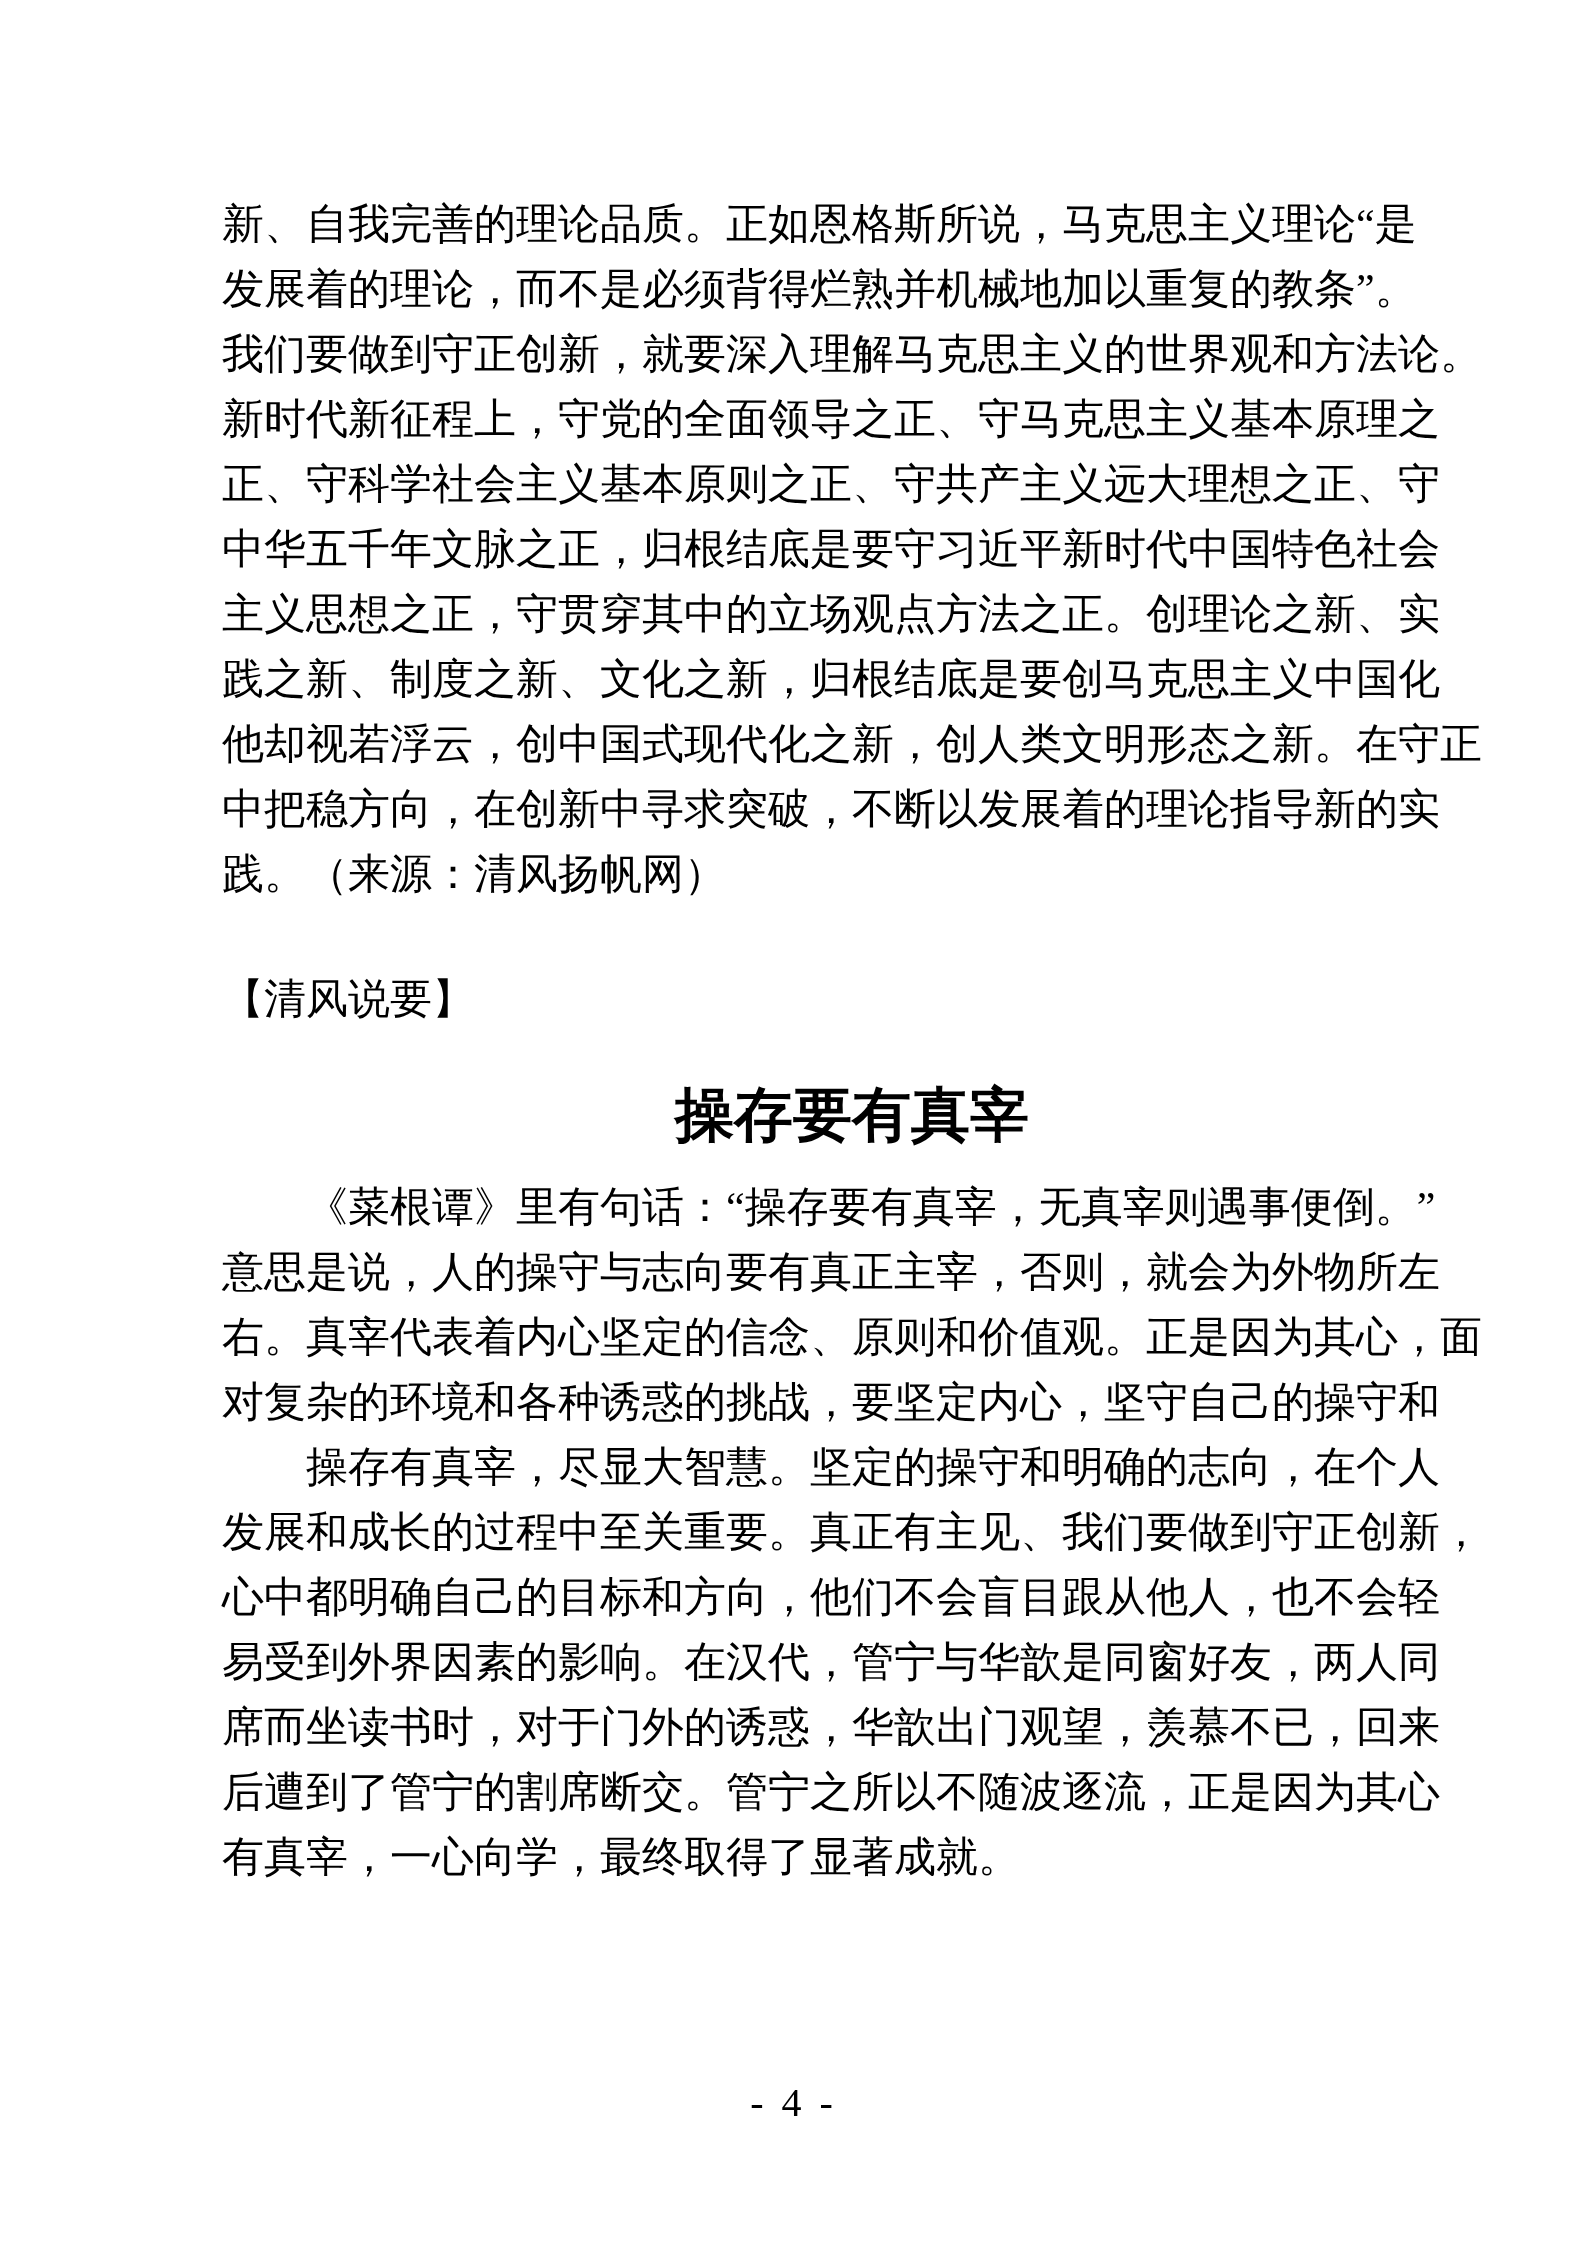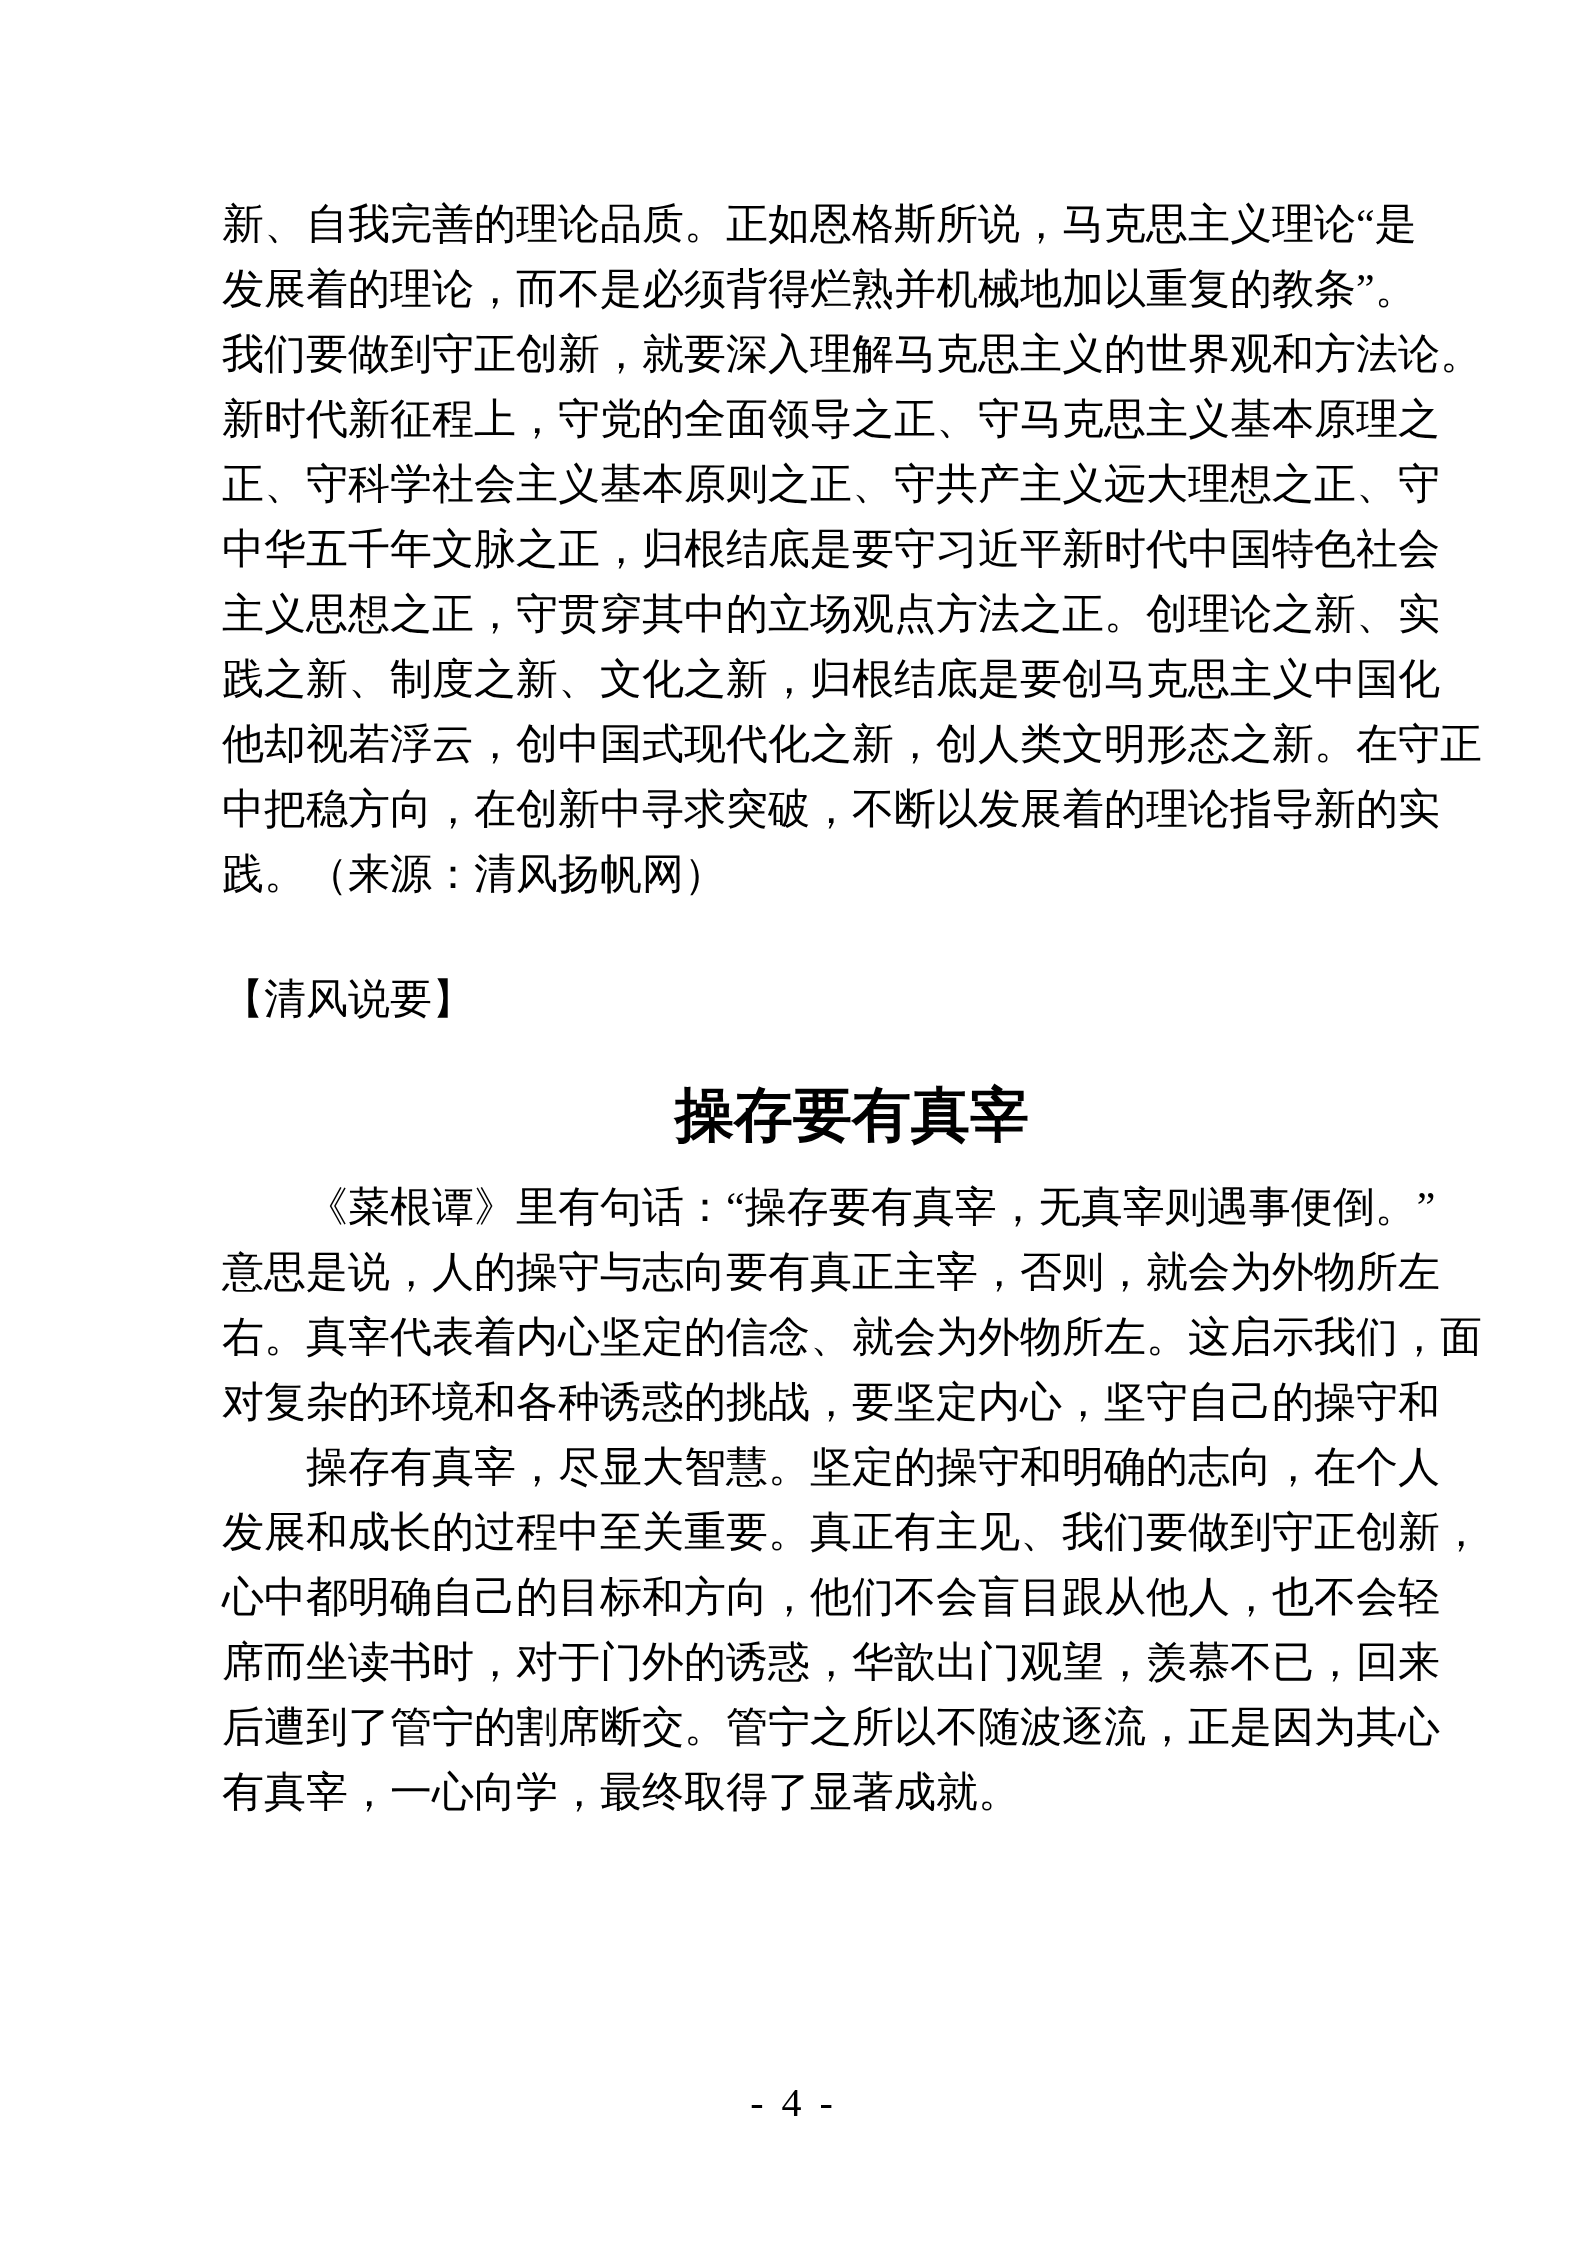--- a/index.html
+++ b/index.html
@@ -82,28 +82,29 @@
       <div class="line end">践。（来源：清风扬帆网）</div>
     </div>
 
     <div class="line end section-header">【清风说要】</div>
 
     <h1 class="title">操存要有真宰</h1>
 
     <div class="para para-a">
       <div class="line end ind">《菜根谭》里有句话：“操存要有真宰，无真宰则遇事便倒。”</div>
       <div class="line">意思是说，人的操守与志向要有真正主宰，否则，就会为外物所左</div>
-      <div class="line">右。真宰代表着内心坚定的信念、就会为外物所左。这启示我们，面</div>
+      <div class="line">右。真宰代表着内心坚定的信念、原则和价值观。正是因为其心，面</div>
       <div class="line">对复杂的环境和各种诱惑的挑战，要坚定内心，坚守自己的操守和</div>
     </div>
 
     <div class="para">
       <div class="line ind">操存有真宰，尽显大智慧。坚定的操守和明确的志向，在个人</div>
       <div class="line">发展和成长的过程中至关重要。真正有主见、我们要做到守正创新，</div>
       <div class="line">心中都明确自己的目标和方向，他们不会盲目跟从他人，也不会轻</div>
+      <div class="line">易受到外界因素的影响。在汉代，管宁与华歆是同窗好友，两人同</div>
       <div class="line">席而坐读书时，对于门外的诱惑，华歆出门观望，羡慕不已，回来</div>
       <div class="line">后遭到了管宁的割席断交。管宁之所以不随波逐流，正是因为其心</div>
       <div class="line end">有真宰，一心向学，最终取得了显著成就。</div>
     </div>
 
 
   </div>
 
   <div class="page-number">- 4 -</div>
 </div>

